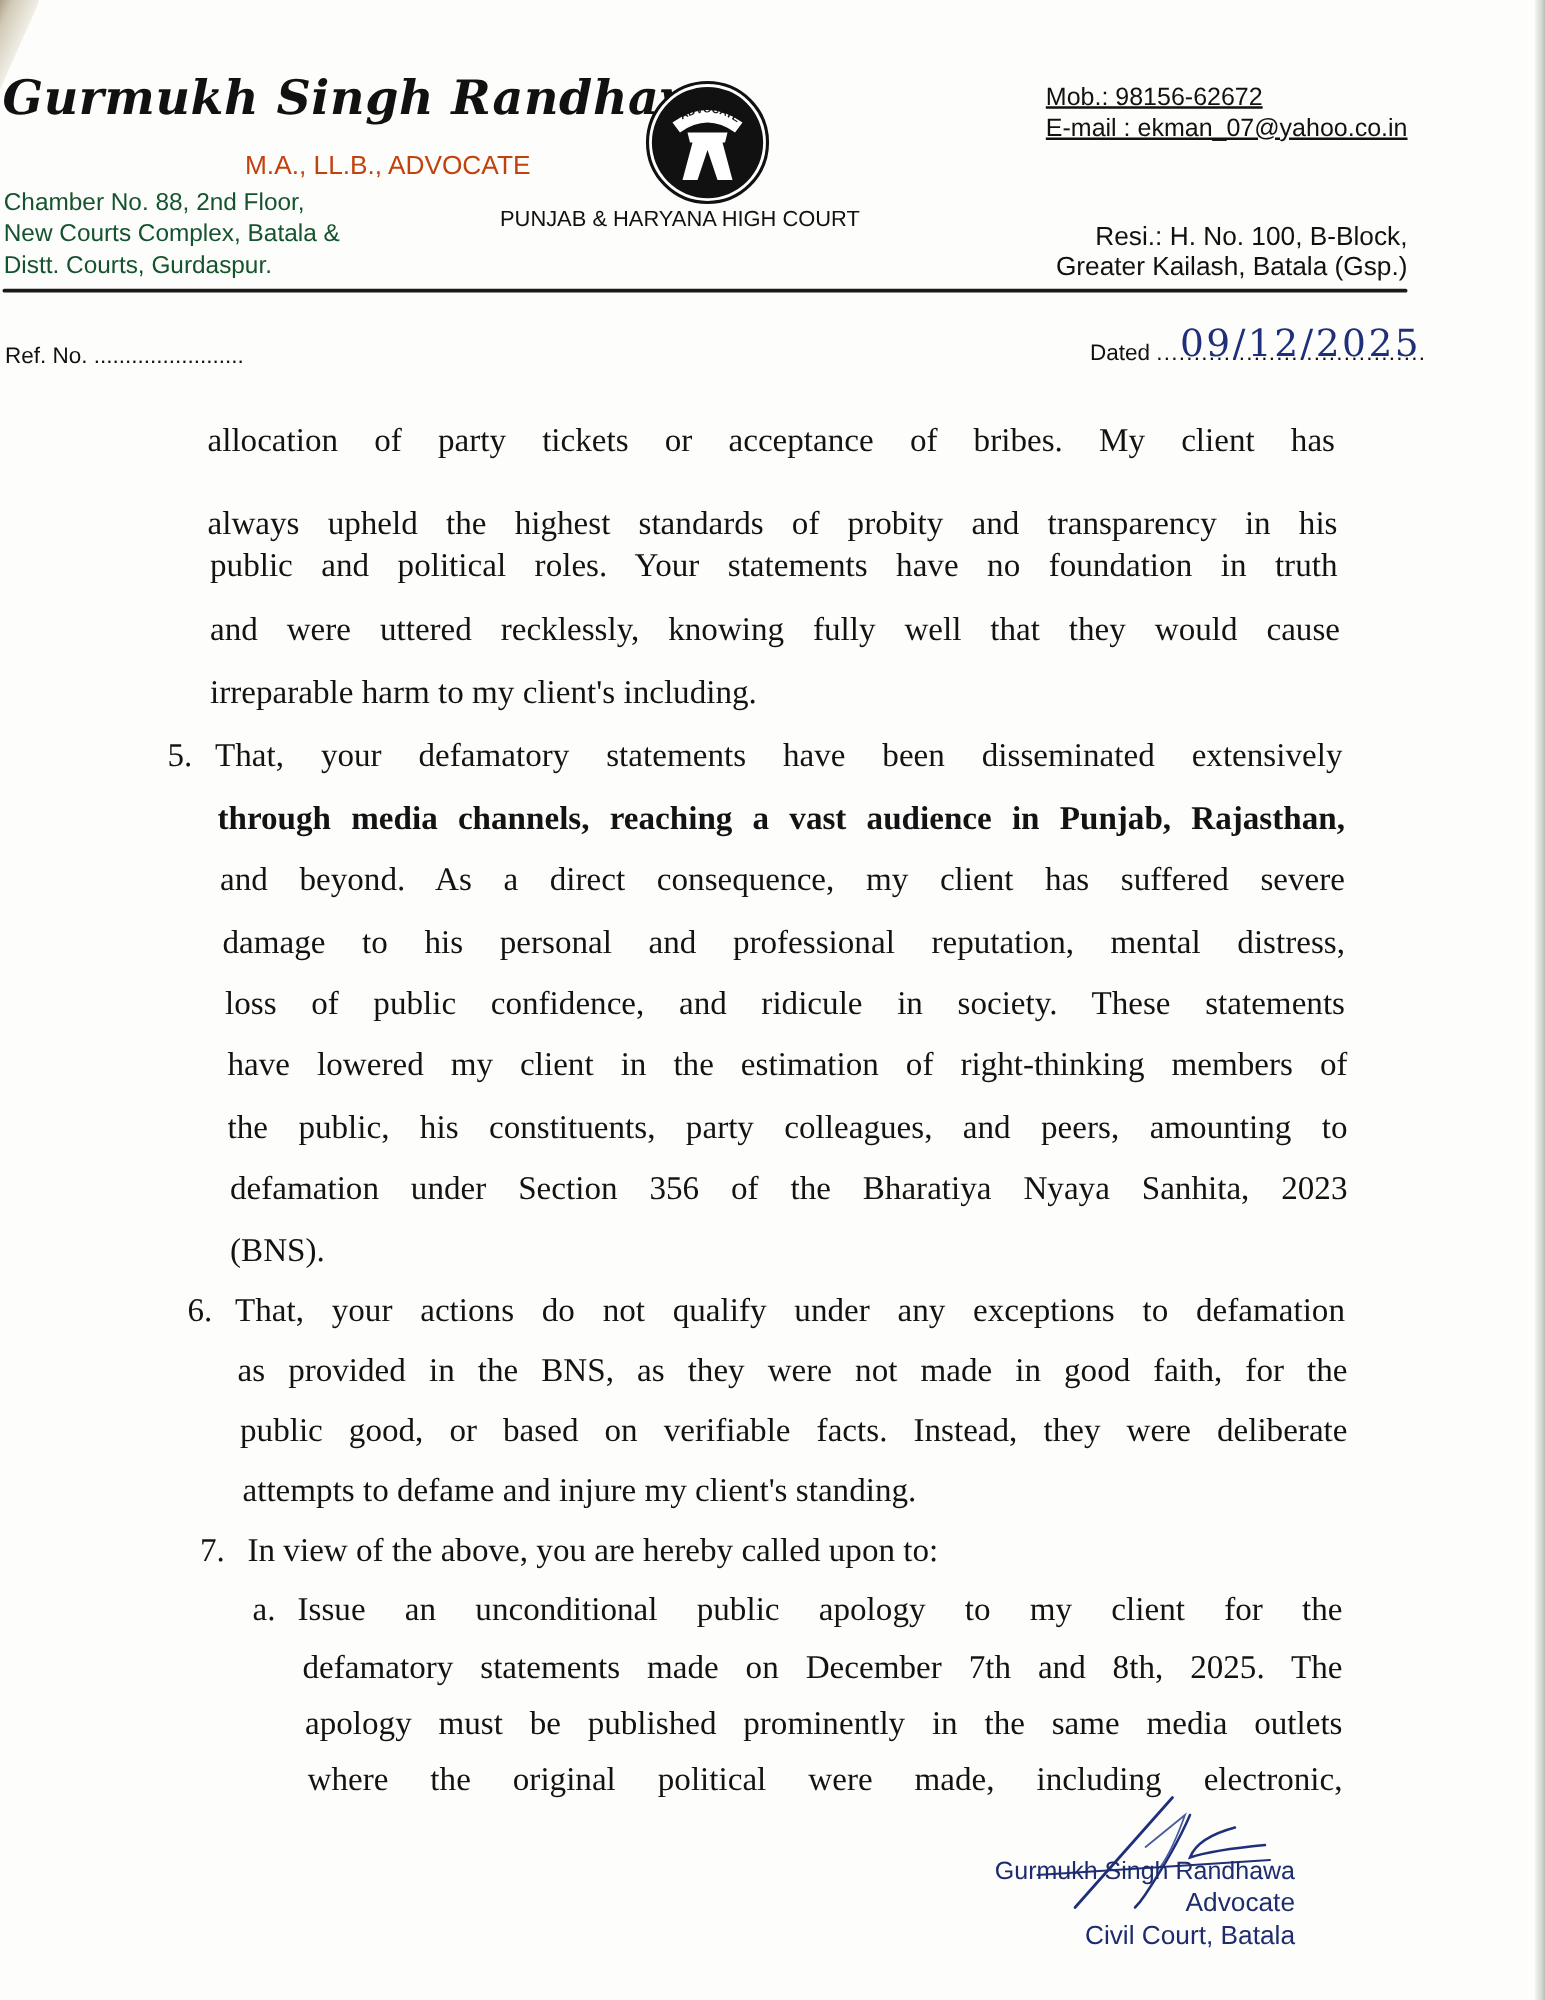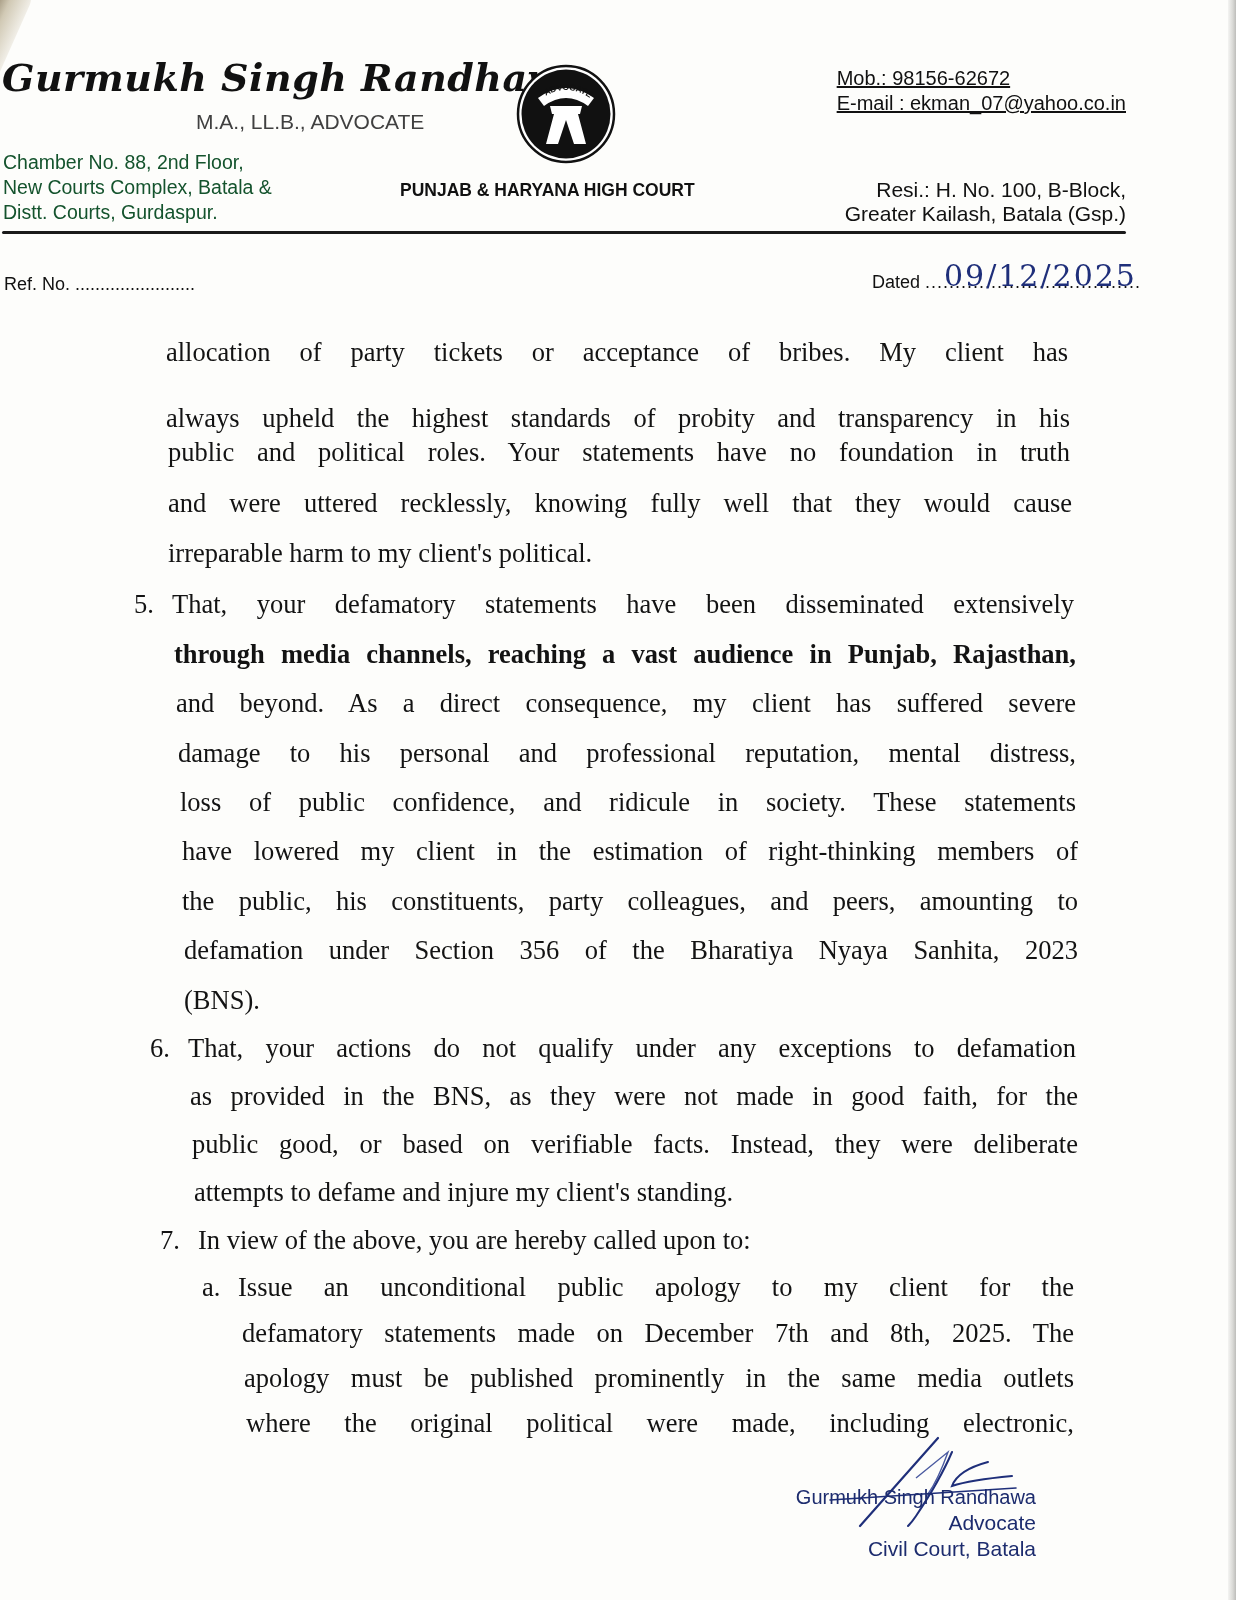--- a/index.html
+++ b/index.html
@@ -19,33 +19,33 @@
     border-radius: 12px; opacity: .85;
   }
 
   
   .lh-name {
     position: absolute; left: 2px; top: 55px;
     font-family: "DejaVu Serif", serif; font-style: italic; font-weight: bold;
     font-size: 38px; letter-spacing: .5px; color: #111;
   }
   .lh-quals {
-    position: absolute; left: 196px; top: 110px;
-    font-family: "Liberation Sans", sans-serif; font-size: 21px; color: #404040;
+    position: absolute; left: 196px; top: 121px;
+    font-family: "Liberation Sans", sans-serif; font-size: 21px; color: #c2410c;
   }
   .lh-chamber {
     position: absolute; left: 3px; top: 150px;
     font-family: "Liberation Sans", sans-serif; font-size: 19.5px; line-height: 25px; color: #14532d;
   }
   .lh-logo {
     position: absolute; left: 516px; top: 64px; width: 100px; height: 100px;
   }
   .lh-court {
-    position: absolute; left: 400px; top: 180px;
-    font-family: "Liberation Sans", sans-serif; font-weight: bold; font-size: 17.5px; color: #111;
+    position: absolute; left: 400px; top: 165px;
+    font-family: "Liberation Sans", sans-serif; font-weight: normal; font-size: 17.5px; color: #111;
   }
   .lh-contact {
     position: absolute; right: 110px; top: 66px; text-align: left;
     font-family: "Liberation Sans", sans-serif; font-size: 20px; line-height: 25px; color: #111; text-decoration: underline;
   }
   .lh-resi {
     position: absolute; right: 110px; top: 178px; text-align: right;
     font-family: "Liberation Sans", sans-serif; font-size: 21px; line-height: 24px; color: #111;
   }
   .lh-rule {
@@ -137,21 +137,21 @@
 </div>
 <div class="hand-date">09/12/2025</div>
 
 <main class="body-text">
 
   <div>
     <div class="line" style="left: 166px; top: 337px; width: 902px; white-space: normal; height: 34px; overflow: hidden;">allocation of party tickets or acceptance of bribes. My client has</div>
     <div class="line" style="left: 166px; top: 387px; width: 904px; white-space: normal; height: 34px; overflow: hidden; margin-top: 16px;">always upheld the highest standards of probity and transparency in his</div>
     <div class="line" style="left: 168px; top: 437px; width: 902px; white-space: normal; height: 34px; overflow: hidden;">public and political roles. Your statements have no foundation in truth</div>
     <div class="line" style="left: 168px; top: 488px; width: 904px; white-space: normal; height: 34px; overflow: hidden;">and were uttered recklessly, knowing fully well that they would cause</div>
-    <div class="line last" style="left:168px;top:538px;width:904px">irreparable harm to my client's political.</div>
+    <div class="line last" style="left:168px;top:538px;width:904px">irreparable harm to my client's including.</div>
   </div>
 
   <div>
     <div class="num" style="left:134px;top:589px">5.</div>
     <div class="line" style="left: 172px; top: 589px; width: 902px; white-space: normal; height: 34px; overflow: hidden;">That, your defamatory statements have been disseminated extensively</div>
     <div class="line" style="left: 174px; top: 639px; width: 902px; white-space: normal; height: 34px; overflow: hidden; font-weight: bold;">through media channels, reaching a vast audience in Punjab, Rajasthan,</div>
     <div class="line" style="left: 176px; top: 688px; width: 900px; white-space: normal; height: 34px; overflow: hidden;">and beyond. As a direct consequence, my client has suffered severe</div>
     <div class="line" style="left: 178px; top: 738px; width: 898px; white-space: normal; height: 34px; overflow: hidden;">damage to his personal and professional reputation, mental distress,</div>
     <div class="line" style="left: 180px; top: 787px; width: 896px; white-space: normal; height: 34px; overflow: hidden;">loss of public confidence, and ridicule in society. These statements</div>
     <div class="line" style="left: 182px; top: 836px; width: 896px; white-space: normal; height: 34px; overflow: hidden;">have lowered my client in the estimation of right-thinking members of</div>

